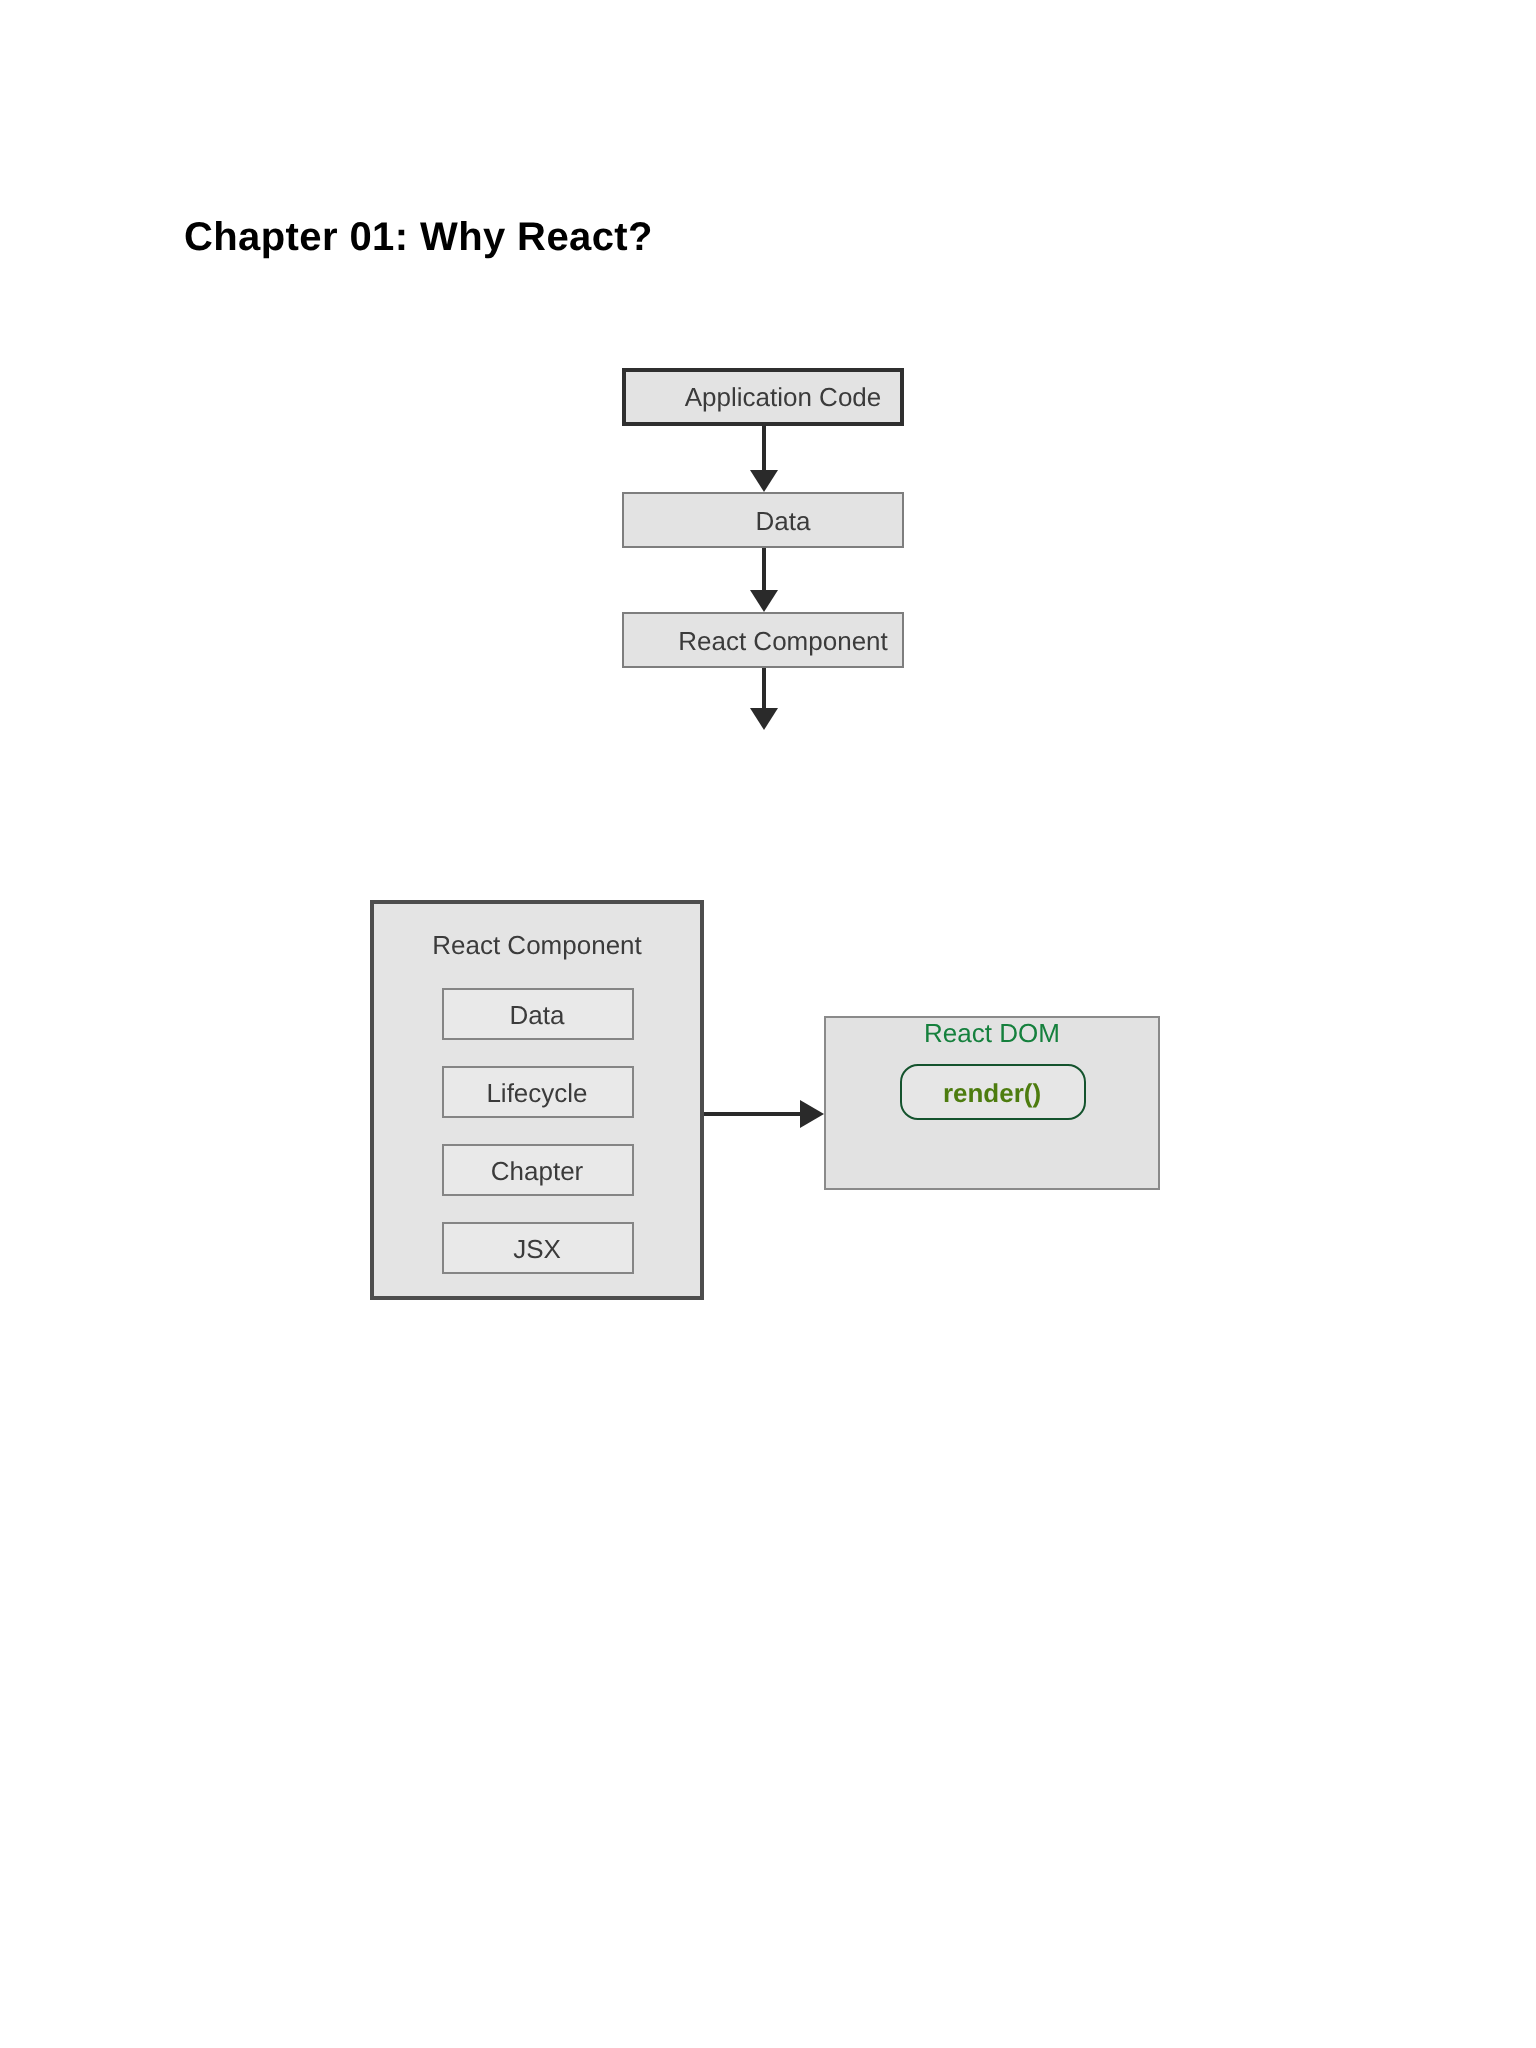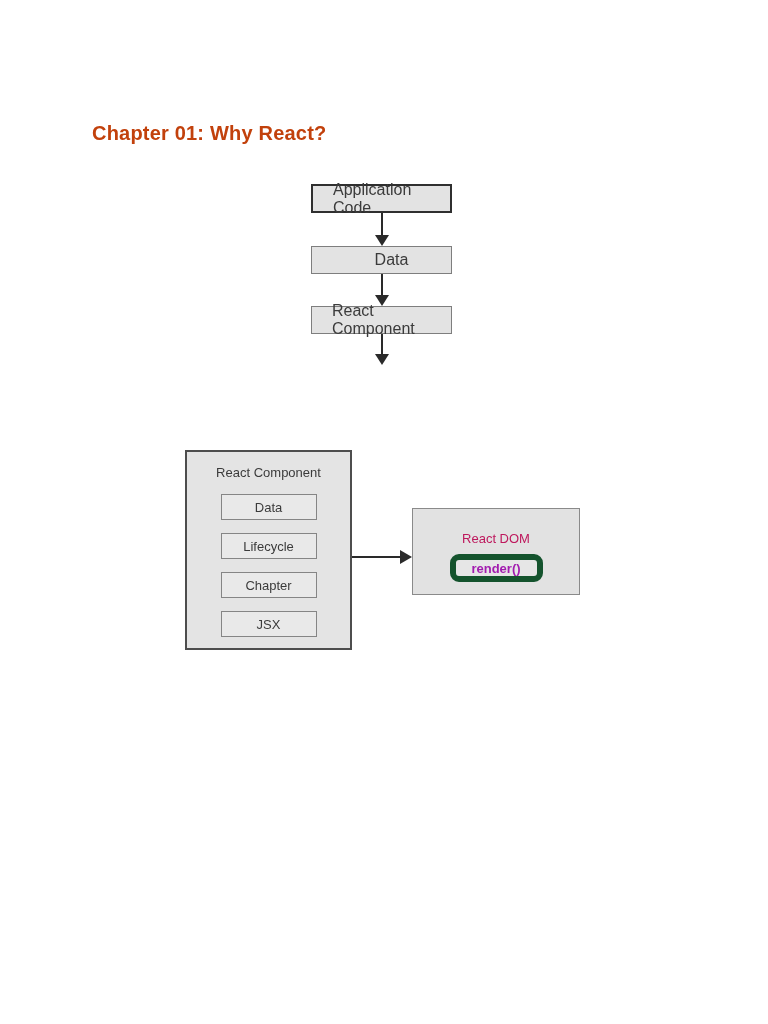--- a/index.html
+++ b/index.html
@@ -7,25 +7,25 @@
     position: relative;
     width: 768px;
     height: 1024px;
     background: #ffffff;
     font-family: "Liberation Sans", sans-serif;
     overflow: hidden;
   }
   .heading {
     position: absolute;
     left: 92px;
-    top: 122px;
+    top: 108px;
     margin: 0;
     font-size: 20px;
     font-weight: bold;
-    color: #c2410c;
+    color: #000000;
     letter-spacing: 0.2px;
   }
 
   
   .flow {
     position: absolute;
     left: 311px;
     top: 184px;
     width: 141px;
     display: flex;
@@ -34,21 +34,21 @@
   }
   .fnode {
     width: 100%;
     height: 28px;
     box-sizing: border-box;
     border: 1px solid #7e7e7e;
     background: #e3e3e3;
     display: flex;
     align-items: center;
     justify-content: center;
-    font-size: 16px;
+    font-size: 13px;
     color: #3b3b3b;
     padding-left: 20px;
   }
   .fnode.first { border: 2px solid #2f2f2f; height: 29px; }
 
   .varrow { position: relative; width: 16px; }
   .varrow.g1 { height: 33px; }
   .varrow.g2 { height: 32px; }
   .varrow.g3 { height: 31px; }
   .varrow::before {
@@ -141,40 +141,40 @@
     width: 168px;
     height: 87px;
     box-sizing: border-box;
     border: 1px solid #8a8a8a;
     background: #e2e2e2;
     display: flex;
     flex-direction: column;
     align-items: center;
   }
   .dom-title {
-    margin-top: 22px;
+    margin-top: 0;
     line-height: 16px;
     font-size: 13px;
-    color: #be185d;
+    color: #15803d;
     text-align: right;
   }
   .render-pill {
     margin-top: 7px;
     width: 93px;
     height: 28px;
     box-sizing: border-box;
-    border: 6px solid #14532d;
+    border: 1px solid #14532d;
     border-radius: 9px;
     background: #e6e6e6;
     display: flex;
     align-items: center;
     justify-content: center;
     font-size: 13px;
     font-weight: bold;
-    color: #a21caf;
+    color: #4d7c0f;
   }
 </style>
 </head>
 <body>
 
 <div class="page">
 
   <h1 class="heading">Chapter 01: Why React?</h1>
 
   <div class="flow">

